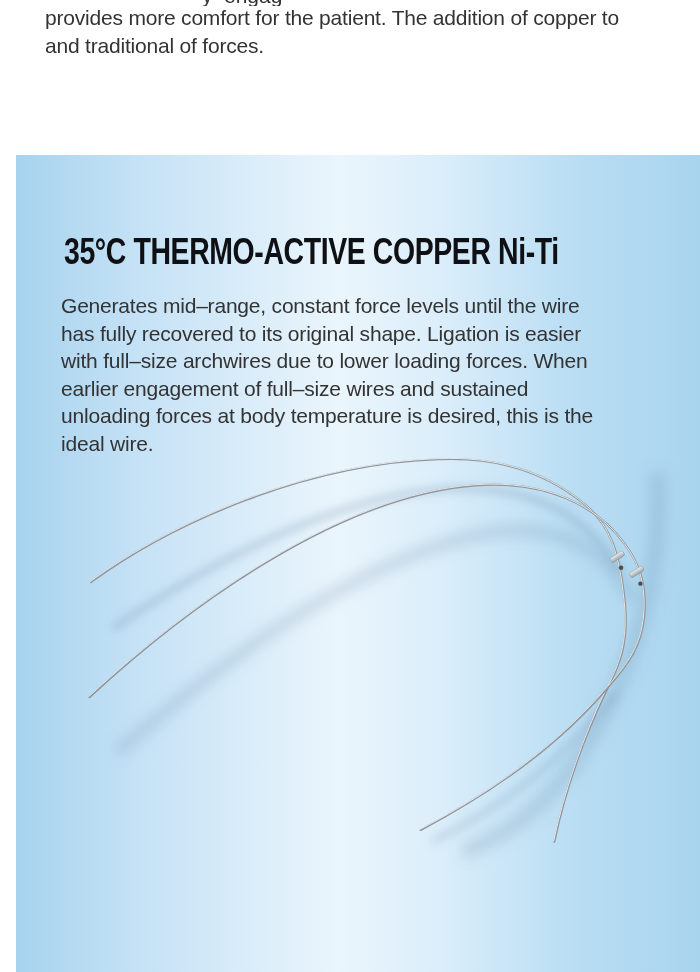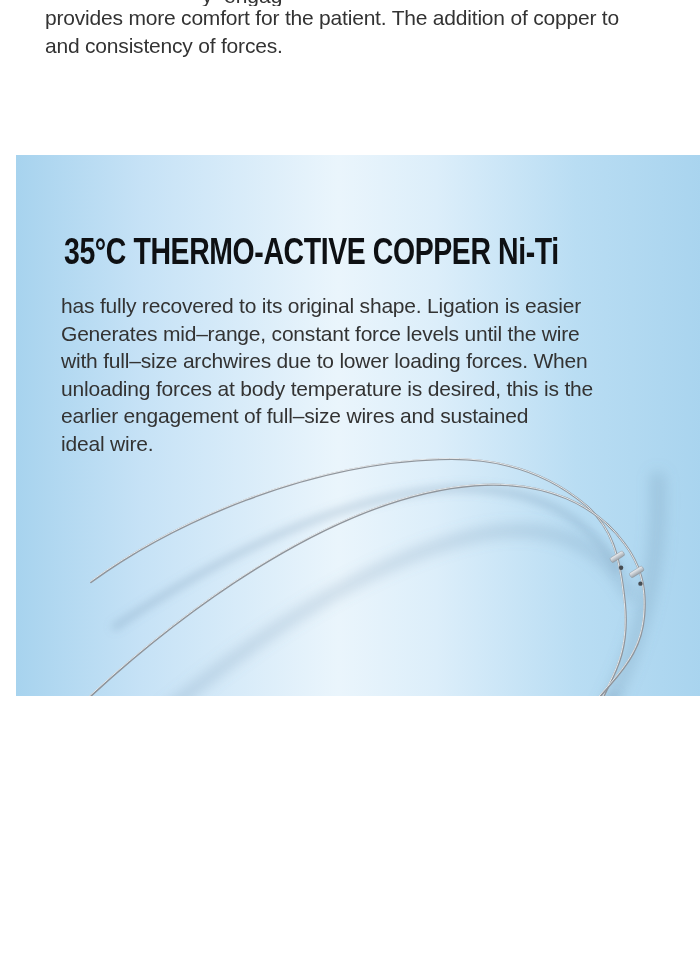--- a/index.html
+++ b/index.html
@@ -1,17 +1,17 @@
 <!DOCTYPE html>
 <html style="--c-white: #ffffff; --c-background-edge-blue: #a7d3ee; --c-background-center-blue: #eaf5fc; --c-heading-text: #0e1013; --c-body-text: #333333; --c-wire-dark: #8f959c; --c-wire-light: #f3f5f7;"><head>
 <meta charset="utf-8">
 <style>
   html,body{margin:0;padding:0;background:#fff;}
   .page{
-    position:relative;width:700px;height:696px;overflow:hidden;
+    position:relative;width:700px;height:972px;overflow:hidden;
     background:#fff;
     font-family:"Liberation Sans","DejaVu Sans",sans-serif;
   }
   
   .top-section{position:absolute;top:0;left:0;width:700px;height:155px;background:var(--c-white,#ffffff);}
   .clipped-line{position:absolute;top:0;left:45px;width:610px;height:6px;overflow:hidden;color:var(--c-body-text,#333333);font-size:21px;}
   .clipped-line .frag{position:absolute;top:-16px;}
   .frag-0{left:157px;}
   .frag-1{left:179px;}
   .top-paragraph{
@@ -50,33 +50,33 @@
 
 <div class="page">
 
   <section class="top-section">
     <div class="clipped-line">
       <span class="frag frag-0">y</span>
       <span class="frag frag-1">engag</span>
     </div>
     <div class="top-paragraph">
       <div class="line">provides more comfort for the patient. The addition of copper to</div>
-      <div class="line">and consistency of forces.</div>
+      <div class="line">and traditional of forces.</div>
     </div>
   </section>
 
   <section class="product-section">
     <h1 class="section-heading">35°C THERMO-ACTIVE COPPER Ni-Ti</h1>
 
     <div class="body-paragraph">
+      <div class="line">Generates mid–range, constant force levels until the wire</div>
       <div class="line">has fully recovered to its original shape. Ligation is easier</div>
-      <div class="line">Generates mid–range, constant force levels until the wire</div>
       <div class="line">with full–size archwires due to lower loading forces. When</div>
+      <div class="line">earlier engagement of full–size wires and sustained</div>
       <div class="line">unloading forces at body temperature is desired, this is the</div>
-      <div class="line">earlier engagement of full–size wires and sustained</div>
       <div class="line">ideal wire.</div>
     </div>
 
     <svg class="archwires-image" width="700" height="817" viewBox="0 155 700 972" overflow="visible">
       <defs>
         <filter id="soft5" x="-50%" y="-50%" width="200%" height="200%">
             <feGaussianBlur stdDeviation="5"></feGaussianBlur>
           </filter>
         <filter id="soft8" x="-50%" y="-50%" width="200%" height="200%">
             <feGaussianBlur stdDeviation="8"></feGaussianBlur>

